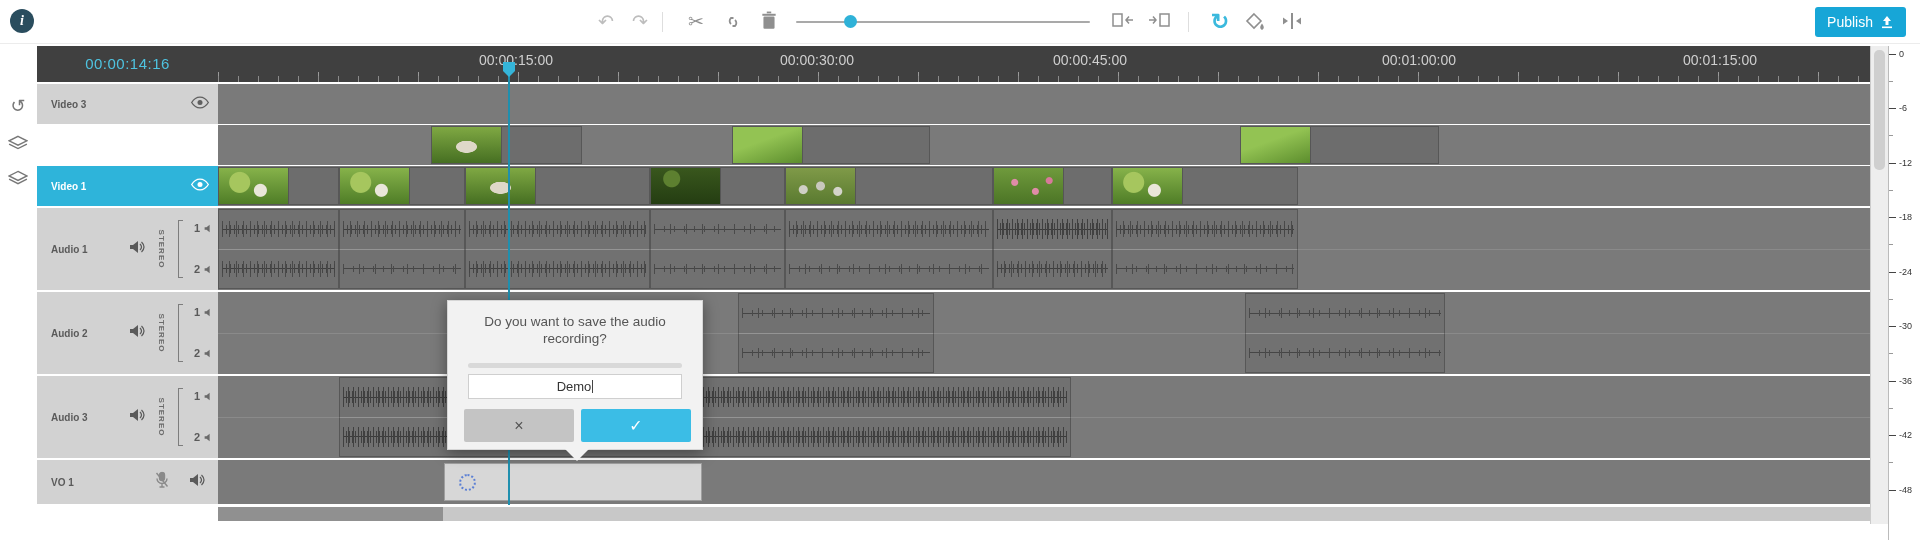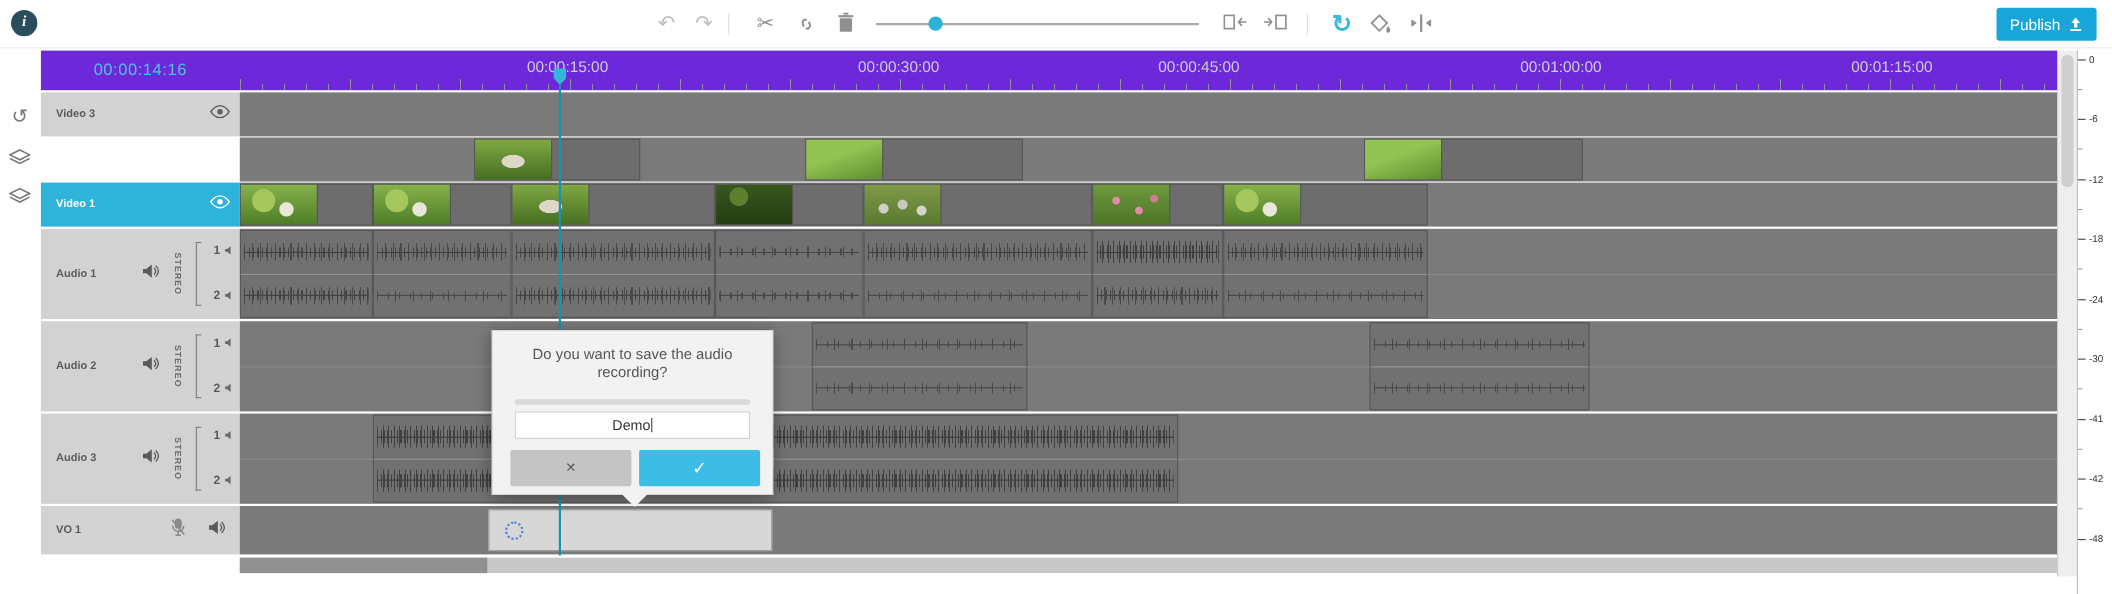--- a/index.html
+++ b/index.html
@@ -16,21 +16,21 @@
   .slider { position:absolute; left:796px; top:21px; width:294px; height:2px; background:#a9a9a9; border-radius:2px; }
   .slider-knob { position:absolute; left:48px; top:-6px; width:13px; height:13px; border-radius:50%; background:#2fb2d8; }
   .record-ic { position:absolute; left:1205px; top:7px; width:30px; height:30px; color:#3bb9dd; font-size:22px; font-weight:bold; text-align:center; line-height:30px; }
   .publish { position:absolute; right:14px; top:7px; height:30px; background:#17a6d7; color:#fff; border:none; border-radius:3px; font:14px "Liberation Sans", sans-serif; padding:0 12px; display:flex; align-items:center; gap:7px; cursor:pointer; }
 
   
   .leftbar { position:absolute; left:0; top:44px; width:37px; height:496px; background:#fff; z-index:5; }
   .lb-ic { position:absolute; left:6px; width:24px; height:24px; color:#777; font-size:18px; text-align:center; line-height:24px; }
 
   
-  .hdr { position:absolute; left:37px; top:46px; width:1833px; height:36px; background:#6d28d9; }
+  .hdr { position:absolute; left:37px; top:46px; width:1833px; height:36px; background:#404040; }
   .timecode { position:absolute; left:0; top:0; width:181px; height:36px; color:#4ec3e0; font-size:15px; text-align:center; line-height:36px; letter-spacing:.5px; }
   .ticks-minor { position:absolute; left:181px; right:0; bottom:0; height:6px;
     background:repeating-linear-gradient(90deg,#8b8b8b 0 1px,transparent 1px 20px); }
   .ticks-mid { position:absolute; left:181px; right:0; bottom:0; height:10px;
     background:repeating-linear-gradient(90deg,#9a9a9a 0 1px,transparent 1px 100px); }
   .rlabel { position:absolute; top:6px; width:80px; color:#cfcfcf; font-size:14px; }
 
   
   .lbl { position:absolute; left:37px; width:181px; background:#d2d2d2; color:#5a5a5a; }
   .cnt { position:absolute; left:218px; width:1652px; background:#7a7a7a; overflow:hidden; }
@@ -477,21 +477,21 @@
     <div class="dbt" style="top:226px">
         <span class="line"></span>
         <span class="num">-24</span>
       </div>
     <div class="dbt" style="top:280px">
         <span class="line"></span>
         <span class="num">-30</span>
       </div>
     <div class="dbt" style="top:335px">
         <span class="line"></span>
-        <span class="num">-41</span>
+        <span class="num">-36</span>
       </div>
     <div class="dbt" style="top:389px">
         <span class="line"></span>
         <span class="num">-42</span>
       </div>
     <div class="dbt" style="top:444px">
         <span class="line"></span>
         <span class="num">-48</span>
       </div>
     <div class="dbminor" style="top:35px"></div>

